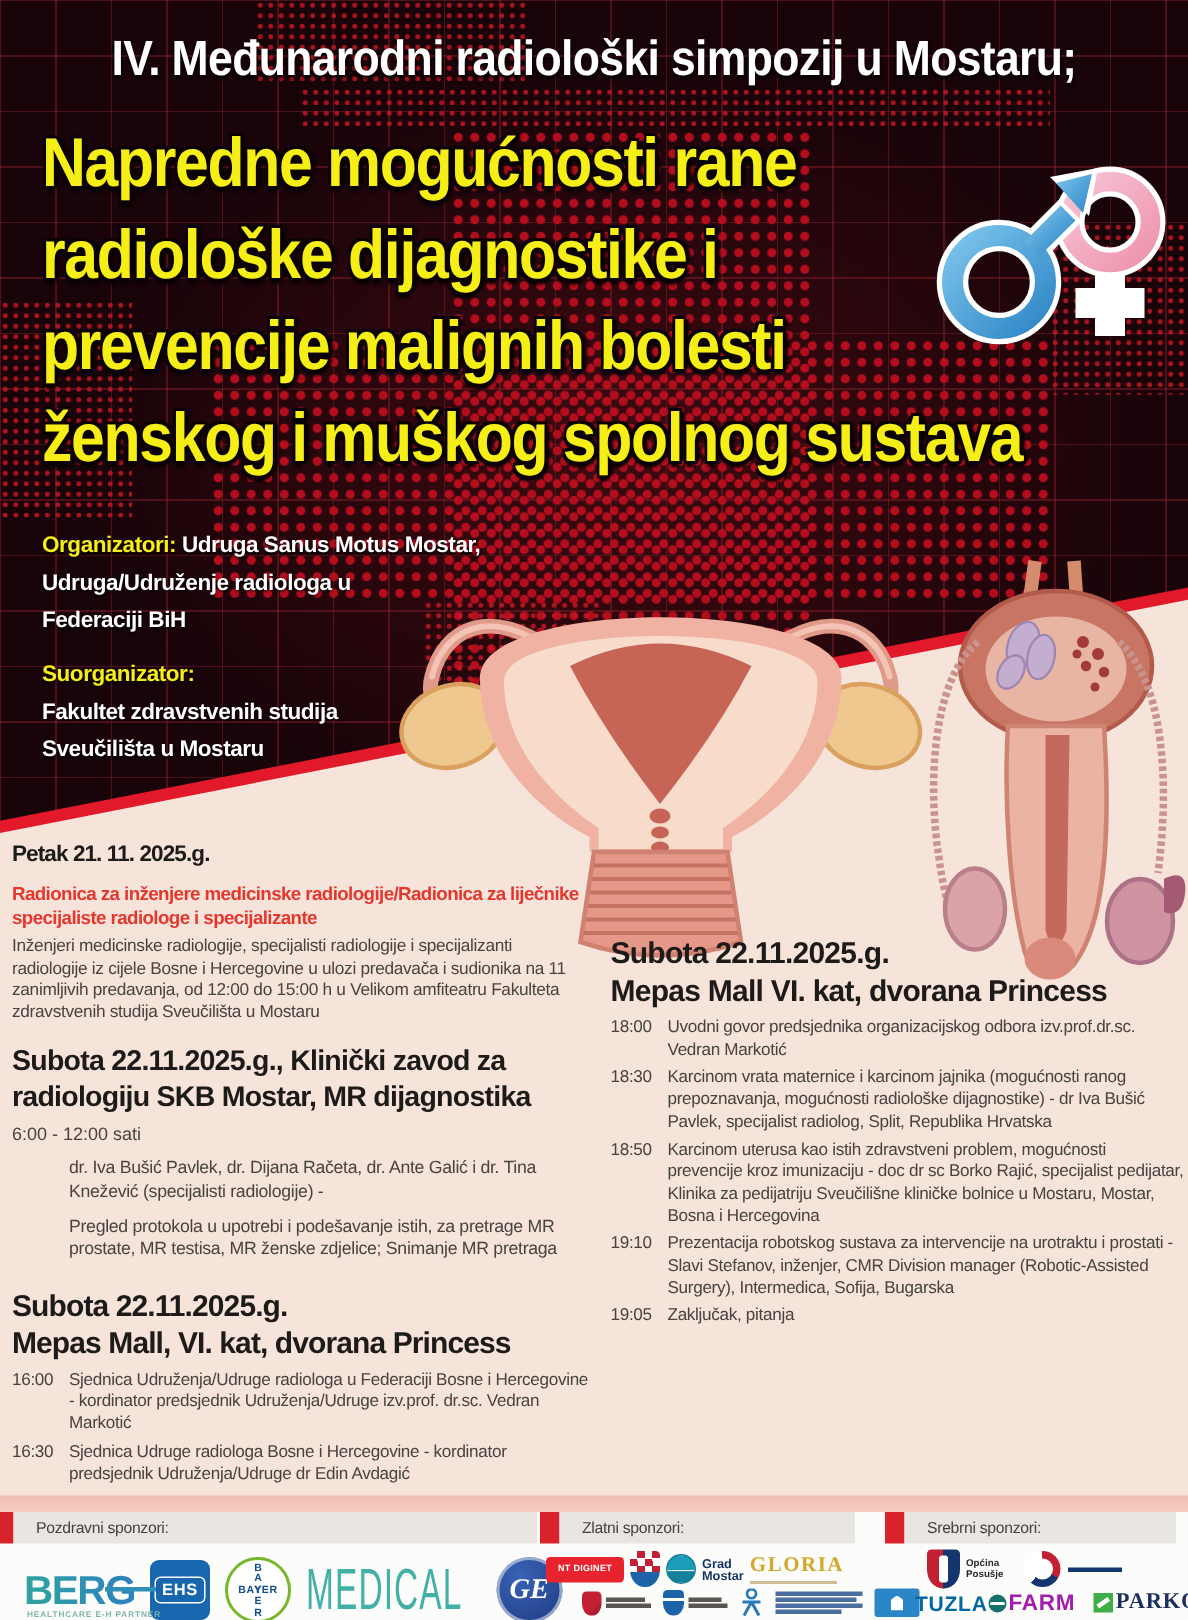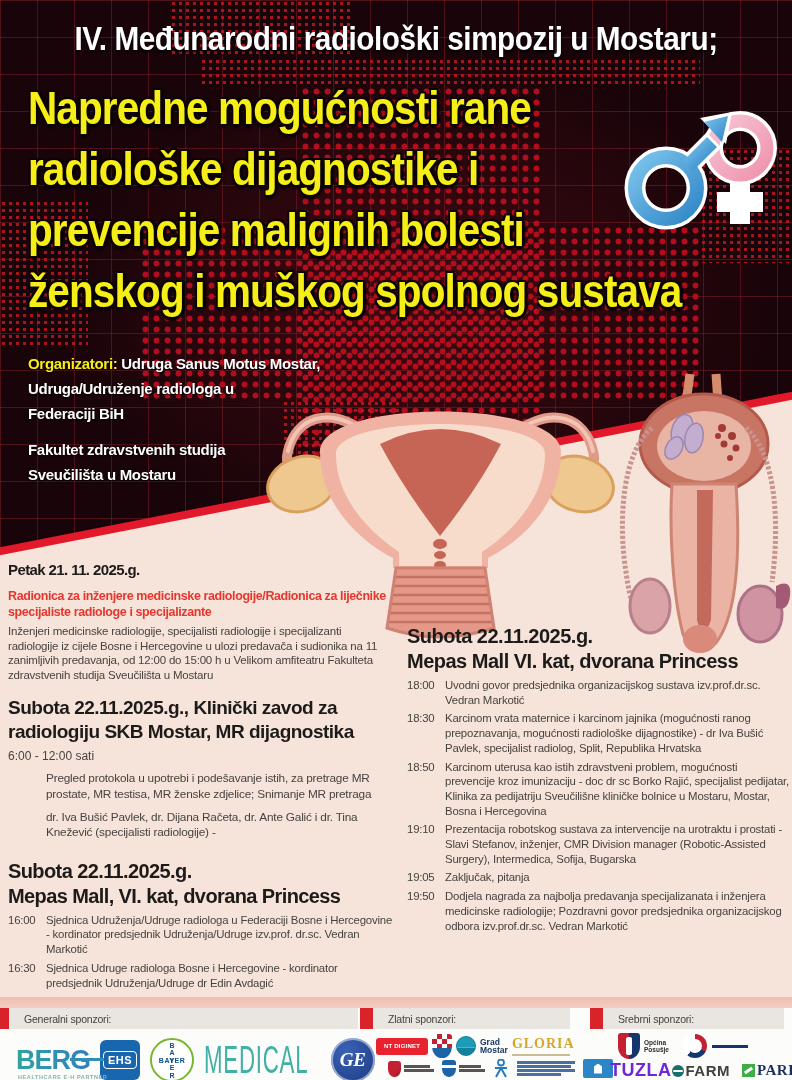--- a/index.html
+++ b/index.html
@@ -86,22 +86,22 @@
   .blueshield{width:14px;height:17px;background:linear-gradient(to bottom,#1d63a8 30%,#fff 30% 45%,#1d63a8 45%);}
   .bluerect{width:30px;height:19px;background:#2b86c8;border-radius:2px;display:flex;align-items:center;justify-content:center;}
   .bluerect span{width:8px;height:10px;background:#fff;clip-path:polygon(50% 0,100% 30%,100% 100%,0 100%,0 30%);}
   
   .posusje{width:22px;height:26px;background:linear-gradient(90deg,#c32033 50%,#14356e 50%);position:relative;}
   .posusje:after{content:"";position:absolute;left:8px;top:4px;width:6px;height:18px;background:#fff;border-radius:2px;}
   .posusje-txt{font-size:6.5px;font-weight:bold;color:#2a2a28;line-height:7px;margin-left:4px;}
   .swirl{width:24px;height:24px;border-radius:50%;background:conic-gradient(#c32033 0 120deg,#14356e 120deg 220deg,#fff 220deg 360deg);position:relative;}
   .swirl:after{content:"";position:absolute;left:5px;top:5px;width:14px;height:14px;border-radius:50%;background:#fff;}
   .swirl-txt{width:36px;height:3px;background:#14356e;margin-left:5px;}
-  .tuzla{font-size:18px;font-weight:bold;color:#6d28d9;letter-spacing:.5px;}
-  .farm{font-size:15px;font-weight:bold;color:#404040;letter-spacing:.5px;}
+  .tuzla{font-size:14px;font-weight:bold;color:#0369a1;letter-spacing:.5px;}
+  .farm{font-size:15px;font-weight:bold;color:#a21caf;letter-spacing:.5px;}
   .tf-dot{width:12px;height:12px;border-radius:50%;background:#16706b;position:relative;margin:0 1px;}
   .tf-dot:after{content:"";position:absolute;left:1px;top:5px;width:10px;height:2px;background:#fff;border-radius:1px;}
   .parkovi{font-family:"Liberation Serif",serif;font-size:15px;font-weight:bold;color:#1b2f5e;letter-spacing:.5px;}
   .park-sq{width:13px;height:13px;background:#3fae49;position:relative;margin-right:2px;}
   .park-sq:after{content:"";position:absolute;left:2px;top:5px;width:9px;height:3px;background:#fff;transform:rotate(-35deg);}
 </style>
 </head>
 <body>
 
 <div class="poster">
@@ -155,20 +155,21 @@
       <line x1="72" y1="66" x2="96" y2="42" stroke="url(#mblue)" stroke-width="14"></line>
       <polygon points="88,22 112,16 106,42" fill="url(#mblue)"></polygon>
     </g>
   </svg>
 
   <div class="org-block">
     <div><span class="org-label">Organizatori:</span> <span>Udruga Sanus Motus Mostar,</span></div>
     <div>Udruga/Udruženje radiologa u</div>
     <div>Federaciji BiH</div>
     <div class="org-gap"></div>
+    <div class="org-label">Suorganizator:</div>
     <div>Fakultet zdravstvenih studija</div>
     <div>Sveučilišta u Mostaru</div>
   </div>
 
   <svg style="position:absolute;left:258px;top:356px" width="365" height="292" viewBox="0 0 365 292">
     <g stroke-linecap="round">
       <path d="M110,78 C70,48 38,62 30,95 C26,110 34,116 44,116" fill="none" stroke="#e09a8a" stroke-width="10"></path>
       <path d="M255,78 C295,48 327,62 335,95 C339,110 331,116 321,116" fill="none" stroke="#e09a8a" stroke-width="10"></path>
       <path d="M110,78 C70,48 38,62 30,95" fill="none" stroke="#f3c4b5" stroke-width="4"></path>
       <path d="M255,78 C295,48 327,62 335,95" fill="none" stroke="#f3c4b5" stroke-width="4"></path>
@@ -227,69 +228,65 @@
     <path d="M182,214 q16,-8 14,10 q-2,16 -14,12 Z" fill="#a45a74"></path>
   </svg>
 
   <div class="col-left">
     <div class="h-big">Petak 21. 11. 2025.g.</div>
     <div class="red-sub">Radionica za inženjere medicinske radiologije/Radionica za liječnike specijaliste radiologe i specijalizante</div>
     <div class="body-txt">Inženjeri medicinske radiologije, specijalisti radiologije i specijalizanti radiologije iz cijele Bosne i Hercegovine u ulozi predavača i sudionika na 11 zanimljivih predavanja, od 12:00 do 15:00 h u Velikom amfiteatru Fakulteta zdravstvenih studija Sveučilišta u Mostaru</div>
     <div class="gap14"></div>
     <div class="h-mid" style="width:366px">Subota 22.11.2025.g., Klinički zavod za radiologiju SKB Mostar, MR dijagnostika</div>
     <div class="time-range">6:00 - 12:00 sati</div>
+    <div class="indent">dr. Iva Bušić Pavlek, dr. Dijana Račeta, dr. Ante Galić i dr. Tina Knežević (specijalisti radiologije) -</div>
     <div class="indent">Pregled protokola u upotrebi i podešavanje istih, za pretrage MR prostate, MR testisa, MR ženske zdjelice; Snimanje MR pretraga</div>
-    <div class="indent">dr. Iva Bušić Pavlek, dr. Dijana Račeta, dr. Ante Galić i dr. Tina Knežević (specijalisti radiologije) -</div>
     <div class="gap18"></div>
     <div class="h-big" style="font-size:20px;line-height:25px">Subota 22.11.2025.g.</div>
     <div class="h-big" style="font-size:20px;line-height:25px">Mepas Mall, VI. kat, dvorana Princess</div>
     <div class="sess">
       <div class="t">16:00</div>
       <div class="x">Sjednica Udruženja/Udruge radiologa u Federaciji Bosne i Hercegovine - kordinator predsjednik Udruženja/Udruge izv.prof. dr.sc. Vedran Markotić</div>
     </div>
     <div class="sess">
       <div class="t">16:30</div>
       <div class="x">Sjednica Udruge radiologa Bosne i Hercegovine - kordinator predsjednik Udruženja/Udruge dr Edin Avdagić</div>
     </div>
   </div>
 
   <div class="col-right">
     <div class="h-mid" style="font-size:20px;line-height:25px">Subota 22.11.2025.g.</div>
     <div class="h-mid" style="font-size:20px;line-height:25px">Mepas Mall VI. kat, dvorana Princess</div>
     <div class="sess">
         <div class="t">18:00</div>
-        <div class="x">Uvodni govor predsjednika organizacijskog sustava izv.prof.dr.sc. Vedran Markotić</div>
+        <div class="x">Uvodni govor predsjednika organizacijskog odbora izv.prof.dr.sc. Vedran Markotić</div>
       </div>
     <div class="sess">
         <div class="t">18:30</div>
         <div class="x">Karcinom vrata maternice i karcinom jajnika (mogućnosti ranog prepoznavanja, mogućnosti radiološke dijagnostike) - dr Iva Bušić Pavlek, specijalist radiolog, Split, Republika Hrvatska</div>
       </div>
     <div class="sess">
         <div class="t">18:50</div>
         <div class="x">Karcinom uterusa kao istih zdravstveni problem, mogućnosti prevencije kroz imunizaciju - doc dr sc Borko Rajić, specijalist pedijatar, Klinika za pedijatriju Sveučilišne kliničke bolnice u Mostaru, Mostar, Bosna i Hercegovina</div>
       </div>
     <div class="sess">
         <div class="t">19:10</div>
         <div class="x">Prezentacija robotskog sustava za intervencije na urotraktu i prostati - Slavi Stefanov, inženjer, CMR Division manager (Robotic-Assisted Surgery), Intermedica, Sofija, Bugarska</div>
       </div>
     <div class="sess">
         <div class="t">19:05</div>
         <div class="x">Zaključak, pitanja</div>
       </div>
-    <div class="sess">
-        <div class="t">19:50</div>
-        <div class="x">Dodjela nagrada za najbolja predavanja specijalizanata i inženjera medicinske radiologije; Pozdravni govor predsjednika organizacijskog odbora izv.prof.dr.sc. Vedran Markotić</div>
-      </div>
   </div>
 
   <div class="salmon-band"></div>
   <div class="sponsor-area">
 
     <div class="sp-tab" style="left:0;width:9px"></div>
-    <div class="sp-bar" style="left:9px;width:349px">Generalni sponzori:</div>
+    <div class="sp-bar" style="left:9px;width:349px">Pozdravni sponzori:</div>
     <div class="sp-tab" style="left:360px;width:13px"></div>
     <div class="sp-bar" style="left:373px;width:197px">Zlatni sponzori:</div>
     <div class="sp-tab" style="left:590px;width:13px"></div>
     <div class="sp-bar" style="left:603px;width:181px">Srebrni sponzori:</div>
 
     <div class="logo-row" style="left:16px;top:30px;gap:10px">
       <div class="berg">
         <span>BERG</span>
         <div class="berg-strike"></div>
         <div class="berg-tag">HEALTHCARE E-H PARTNER</div>
@@ -304,21 +301,21 @@
             <span>A</span>
             <span>Y</span>
             <span>E</span>
             <span>R</span>
           </div>
       </div>
       <div class="medical">MEDICAL</div>
       <div class="ge" style="margin-left:-28px">GE</div>
     </div>
 
-    <div class="logo-row" style="left:376px;top:26px;gap:4px">
+    <div class="logo-row" style="left:364px;top:26px;gap:4px">
       <div class="ntbubble">NT DIGINET</div>
       <div class="check-shield shield"></div>
       <div style="display:flex;align-items:center">
         <div class="mostar-circ"></div>
         <div class="mostar-txt">
           <div>Grad</div>
           <div>Mostar</div>
         </div>
       </div>
       <div>

